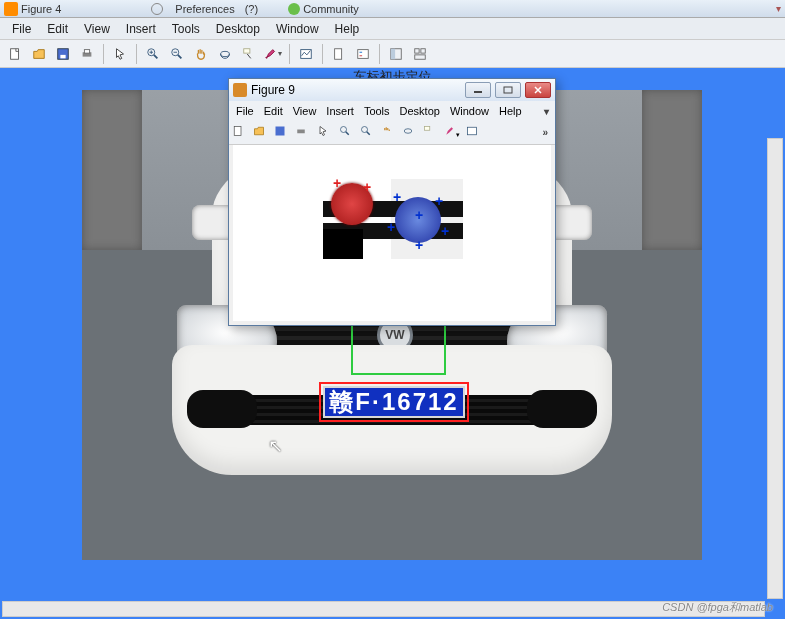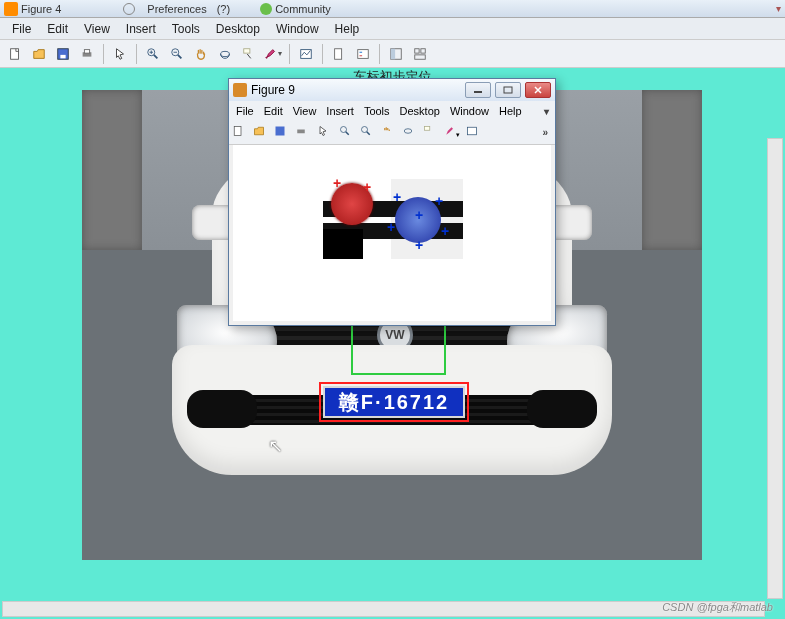--- a/index.html
+++ b/index.html
@@ -11,21 +11,21 @@
 .titlebar .spacer { flex: 1; }
 
 .menubar { height: 22px; background: #e9edf2; display: flex; align-items: center; font-size: 12px; color: #222; padding: 0 4px; border-bottom: 1px solid #ccc; }
 .menubar .mitem { padding: 2px 8px; cursor: default; }
 
 .toolbar { height: 28px; background: #eef1f5; display: flex; align-items: center; padding: 0 4px; gap: 2px; border-bottom: 1px solid #ccc; }
 .toolbar .tbtn { width: 22px; height: 22px; display: flex; align-items: center; justify-content: center; border: 1px solid transparent; border-radius: 2px; }
 .toolbar .sep { width: 1px; height: 20px; background: #bbb; margin: 0 3px; }
 .toolbar svg { width: 14px; height: 14px; }
 
-.workspace { position: absolute; top: 68px; left: 0; right: 0; bottom: 0; background: #5eead4; }
+.workspace { position: absolute; top: 68px; left: 0; right: 0; bottom: 0; background: #3b82f6; }
 .fig-title { position: absolute; top: 0; left: 0; right: 0; text-align: center; font-size: 13px; color: #222; }
 
 .car-canvas { position: absolute; top: 22px; left: 82px; width: 620px; height: 470px; background: #888; overflow: hidden; }
 .bgwall { position: absolute; top:0; left:0; right:0; height: 160px; background: linear-gradient(#9aa0a6,#8a9096); }
 .bgfloor { position: absolute; top:160px; left:0; right:0; bottom:0; background: #6b7176; }
 .pillar { position: absolute; top:0; width: 60px; height: 160px; background: #777; box-shadow: inset 0 0 10px #555; }
 .car { position: absolute; left: 50px; top: 55px; width: 520px; height: 370px; }
 .hood { position: absolute; top: 0; left: 80px; width: 360px; height: 190px; background: #f5f5f4; border-radius: 120px 120px 20px 20px / 70px 70px 20px 20px; box-shadow: inset 0 -20px 30px rgba(0,0,0,0.08); }
 .wind { position: absolute; top: 5px; left: 120px; width: 280px; height: 90px; background: linear-gradient(#3a4148,#1b1f22); border-radius: 100px 100px 10px 10px / 60px 60px 10px 10px; }
 .mirror { position: absolute; top: 60px; width: 45px; height: 35px; background: #eee; border-radius: 8px; box-shadow: inset 0 0 5px #888; }
@@ -67,21 +67,21 @@
 .cursor { position:absolute; color:#fff; font-size:18px; text-shadow:0 0 2px #000; pointer-events:none; }
 </style>
 </head>
 <body>
 
 <div class="titlebar">
   <span class="titem">
       <span class="iconbox"></span>
       <span>Figure 4</span>
     </span>
-  <span class="titem" style="margin-left:52px;gap:12px;">
+  <span class="titem" style="margin-left:80px;gap:12px;">
       <span style="width:12px;height:12px;border:1px solid #888;border-radius:50%;display:inline-block"></span>
       <span>Preferences</span>
     </span>
   <span class="titem">
       <span style="font-size:11px">(?)</span>
     </span>
   <span class="titem" style="margin-left:20px;">
       <span style="width:12px;height:12px;background:#6abf4b;border-radius:50%;display:inline-block"></span>
       <span>Community</span>
     </span>
@@ -222,21 +222,21 @@
       <div class="grille"></div>
       <div class="vw">VW</div>
       <div class="headl" style="left:45px"></div>
       <div class="headl right" style="right:45px"></div>
       <div class="bumper"></div>
       <div class="lowg"></div>
       <div class="fog" style="left:55px"></div>
       <div class="fog" style="right:55px"></div>
       <div class="greenbox" style="top:170px;left:219px;width:95px;height:60px"></div>
       <div class="redbox" style="top:237px;left:187px;width:150px;height:40px">
-        <div class="plate" style="position:absolute;inset:2px;font-size:20px">赣F·16712</div>
+        <div class="plate" style="position:absolute;inset:2px;font-size:24px">赣F·16712</div>
       </div>
     </div>
     <div class="cursor" style="left:186px;top:345px">↖</div>
   </div>
 
   <div class="scrollbar-v"></div>
   <div class="scrollbar-h"></div>
 </div>
 
 <div class="subwin">

